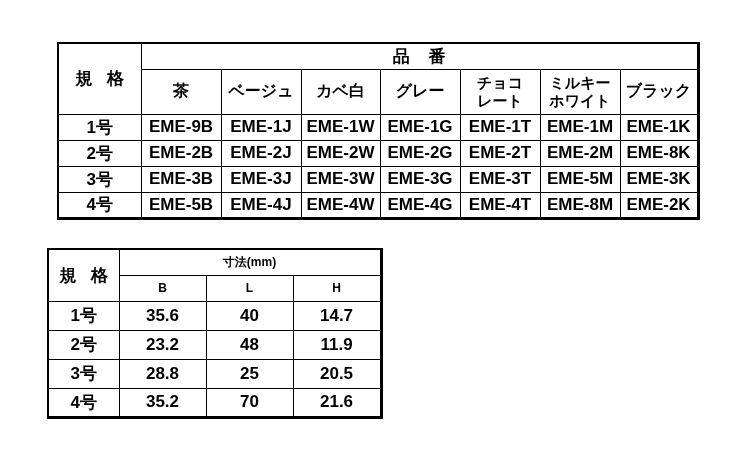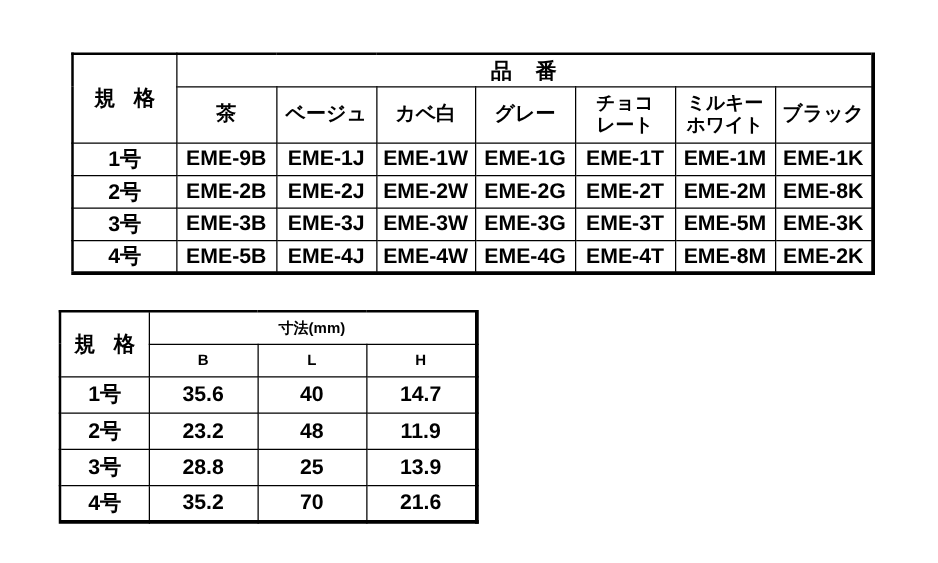--- a/index.html
+++ b/index.html
@@ -170,21 +170,21 @@
   <tr class="row-data">
     <td>2号</td>
     <td>23.2</td>
     <td>48</td>
     <td>11.9</td>
   </tr>
   <tr class="row-data">
     <td>3号</td>
     <td>28.8</td>
     <td>25</td>
-    <td>13.9</td>
+    <td>20.5</td>
   </tr>
   <tr class="row-data">
     <td>4号</td>
     <td>35.2</td>
     <td>70</td>
     <td>21.6</td>
   </tr>
 </tbody>
   </table>
 

